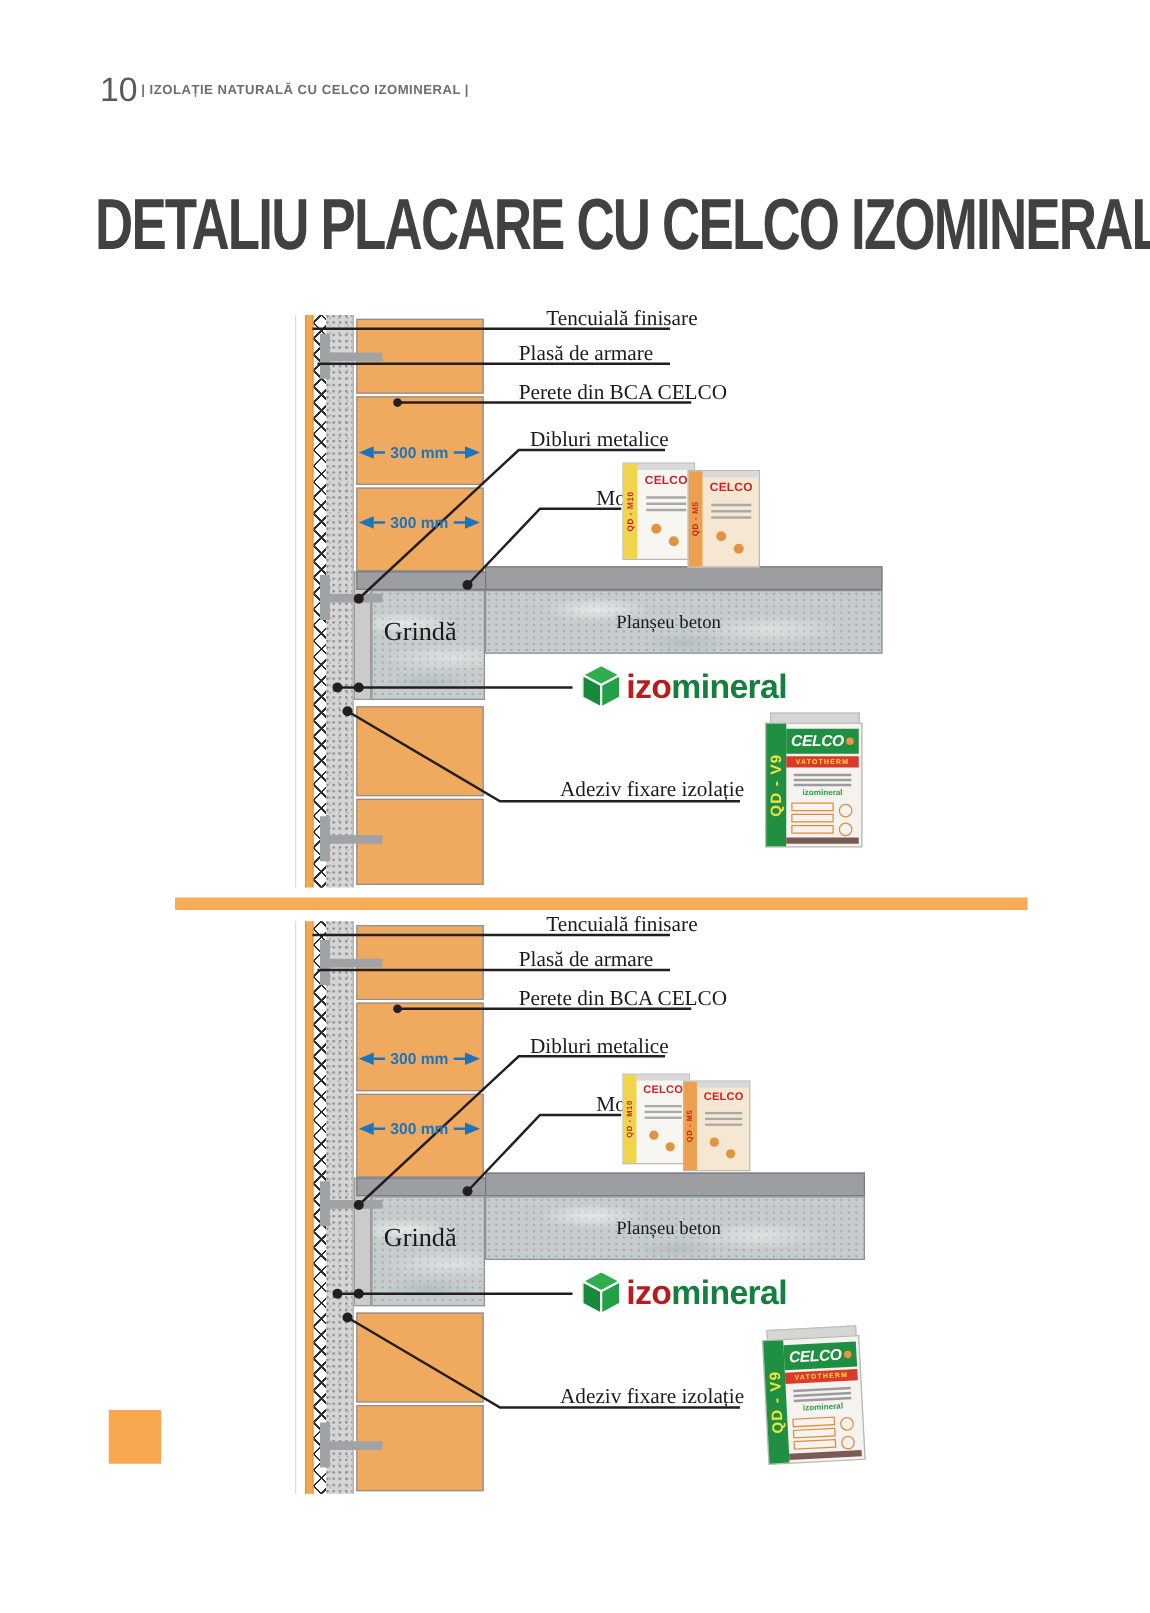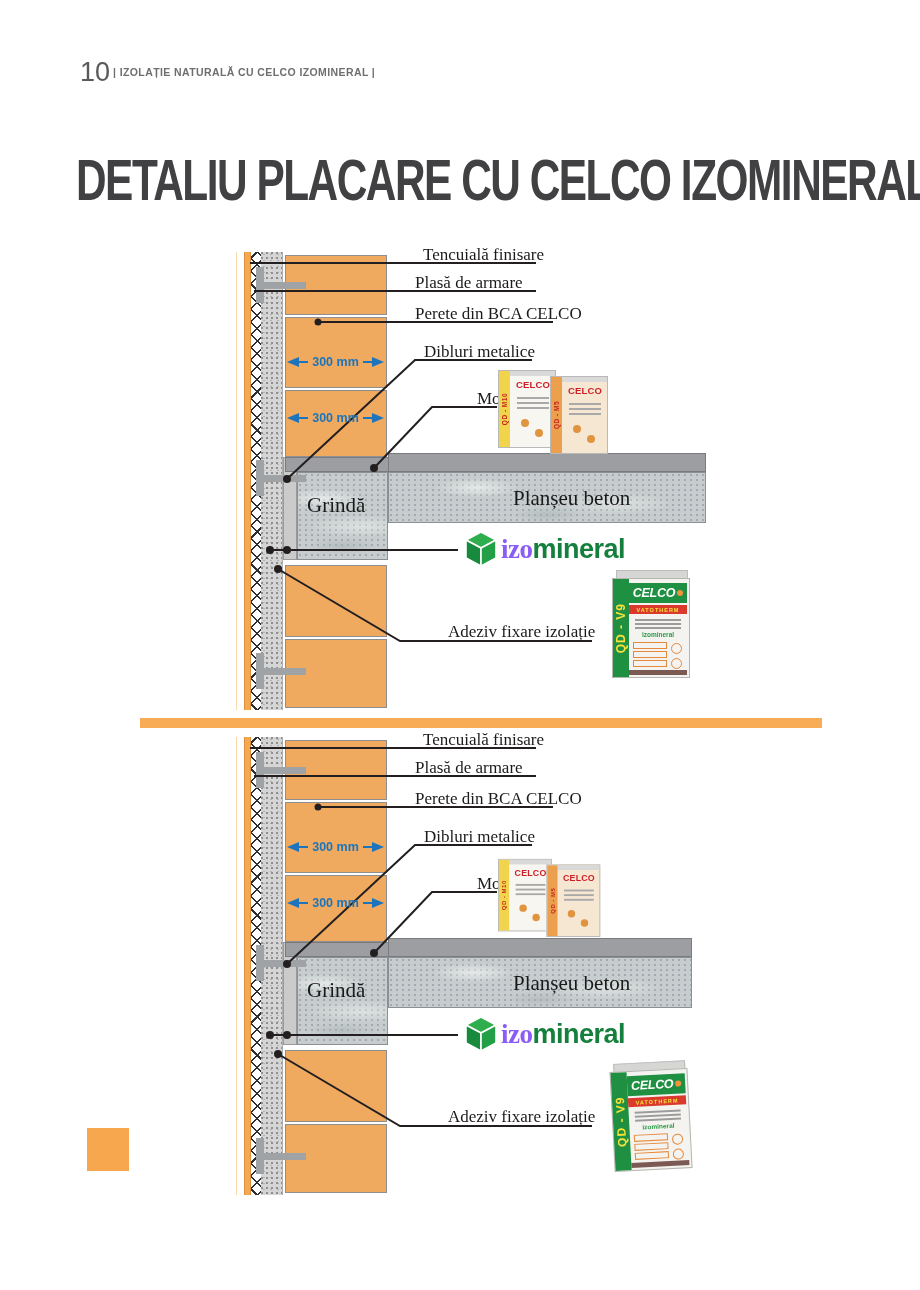--- a/index.html
+++ b/index.html
@@ -65,28 +65,28 @@
   .dim .ln{flex:1;height:2px;background:#1C75BC;}
   .dim .aL{width:0;height:0;border-top:5px solid transparent;border-bottom:5px solid transparent;border-right:12px solid #1C75BC;}
   .dim .aR{width:0;height:0;border-top:5px solid transparent;border-bottom:5px solid transparent;border-left:12px solid #1C75BC;}
   .dimA{top:103px;} .dimB{top:159px;}
 
   
   .leaders{left:0;top:0;}
 
   
   .lab{position:absolute;font-size:17px;line-height:17px;color:#1A1A1A;white-space:nowrap;}
-  .lab-tenc{left:423px;top:-6px;} .lab-plasa{left:415px;top:22px;} .lab-perete{left:415px;top:53px;}
+  .lab-tenc{left:437px;top:-6px;} .lab-plasa{left:415px;top:22px;} .lab-perete{left:415px;top:53px;}
   .lab-dibluri{left:424px;top:91px;} .lab-mortar{left:445px;top:138px;margin-left:32px;} .lab-adeziv{left:448px;top:371px;}
-  .lab-grinda{left:307px;top:245px;font-size:21px;} .lab-planseu{left:493px;top:238px;font-size:21px;margin-left:20px;}
+  .lab-grinda{left:307px;top:245px;font-size:21px;} .lab-planseu{left:493px;top:238px;font-size:15px;}
 
   
   .izologo{left:466px;top:280px;display:flex;align-items:center;gap:5px;}
   .izologo .txt{font-family:"Liberation Sans",sans-serif;font-size:27px;font-weight:bold;letter-spacing:-.5px;}
-  .izologo .g{color:#8b5cf6;font-family:Liberation Serif, serif;} .izologo .r{color:#15803d;}
+  .izologo .g{color:#b91c1c;} .izologo .r{color:#15803d;}
 
   
   .bags{left:498px;top:116px;width:116px;height:88px;}
   .bagS{position:absolute;width:58px;height:78px;background:#F8F6F1;border:1px solid #B9B9B9;box-sizing:border-box;}
   .bagS.m10{left:0;top:2px;} .bagS.m5{left:52px;top:8px;background:#F6E7D2;}
   .bagS .fold{position:absolute;left:0;top:0;width:100%;height:5px;background:#D9D9D9;}
   .bagS .pleat{position:absolute;left:0;top:0;width:11px;height:100%;display:flex;align-items:center;justify-content:center;}
   .m10 .pleat{background:#F2D44C;} .m5 .pleat{background:#EC9F4D;}
   .bagS .side{writing-mode:vertical-rl;transform:rotate(180deg);font-family:"Liberation Sans",sans-serif;
         font-size:6.5px;font-weight:bold;color:#C3251F;letter-spacing:.5px;white-space:nowrap;}

